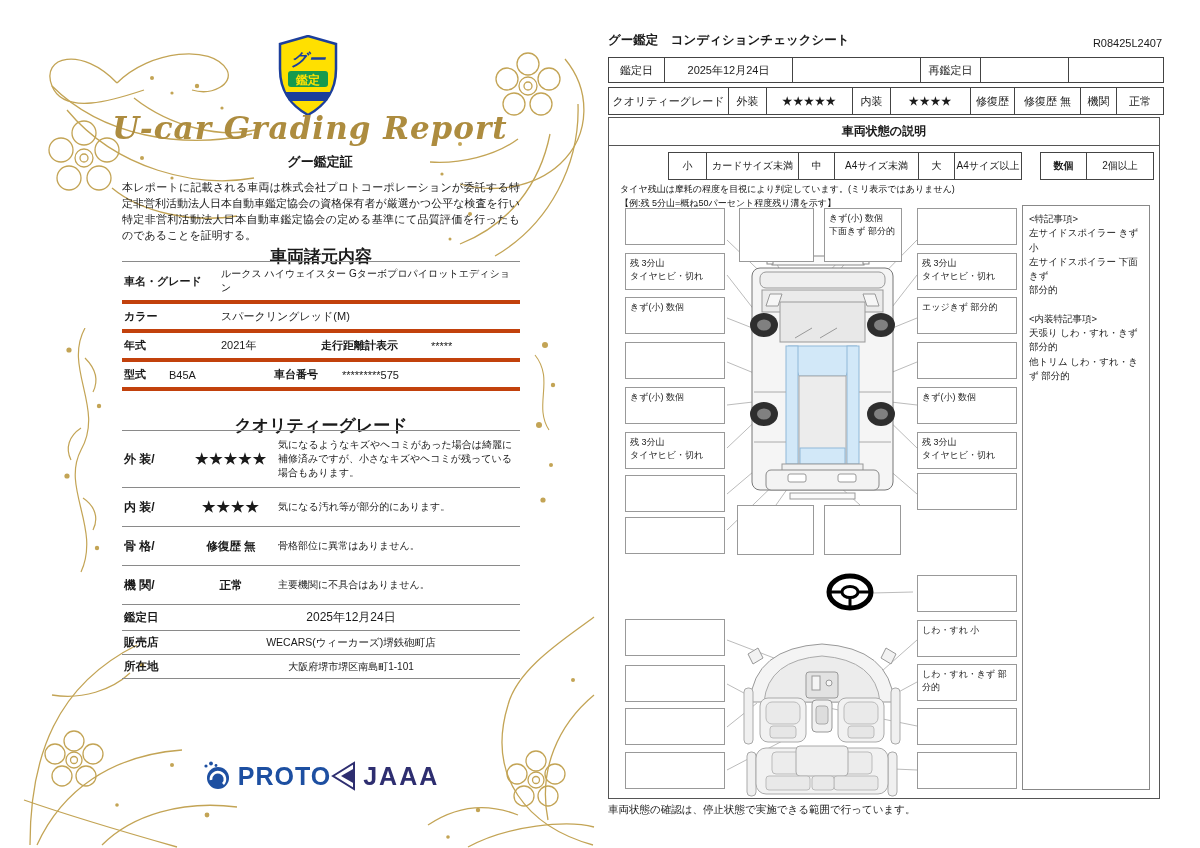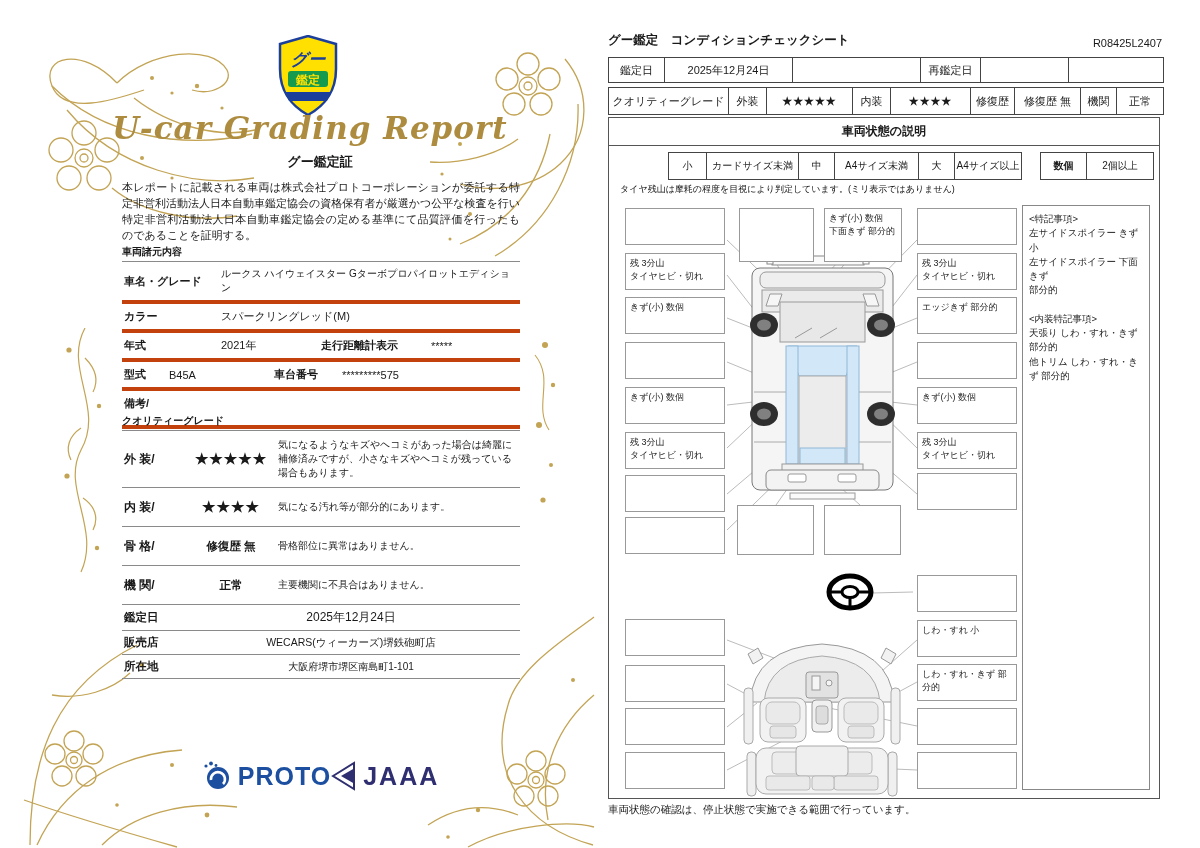--- a/index.html
+++ b/index.html
@@ -5,21 +5,21 @@
   html,body{margin:0;padding:0;background:#fff;}
   .canvas{position:relative;width:1200px;height:848px;background:#fff;overflow:hidden;
           font-family:"Liberation Sans",sans-serif;color:#1a1a1a;}
   .abs{position:absolute;}
   
   .lp-title{left:100px;top:110px;width:420px;text-align:center;
             font-family:"DejaVu Serif",serif;font-style:italic;font-weight:bold;
             font-size:31px;color:#ad8c3f;letter-spacing:1px;}
   .lp-subtitle{left:120px;top:153px;width:400px;text-align:center;font-weight:bold;font-size:13px;}
   .lp-intro{left:122px;top:180px;width:398px;font-size:11px;line-height:1.45;text-align:justify;}
-  .sec-head{font-weight:bold;font-size:10px;}
+  .sec-head{text-align:center;font-weight:bold;font-size:17px;}
   .spec{left:122px;top:261px;width:398px;border-top:1px solid #8a8a8a;}
   .spec-row{display:flex;align-items:center;border-bottom:4px solid #c2410c;padding:5px 2px;font-size:11px;}
   .spec-row .lbl{font-weight:600;}
   .q-table{left:122px;top:430px;width:398px;border-top:1px solid #8a8a8a;}
   .q-row{display:flex;align-items:center;border-bottom:1px solid #8a8a8a;padding:7px 2px;min-height:24px;}
   .q-lbl{width:60px;font-weight:bold;font-size:12px;flex:none;}
   .q-val{width:94px;flex:none;text-align:center;font-weight:bold;}
   .q-row:nth-child(1) .q-val,.q-row:nth-child(2) .q-val{font-size:15px;letter-spacing:1px;}
   .q-row:nth-child(3) .q-val,.q-row:nth-child(4) .q-val{font-size:11.5px;}
   .q-desc{flex:1;font-size:10px;line-height:1.4;}
@@ -206,23 +206,20 @@
         <span style="width:100px;flex:none;">2021年</span>
         <span class="lbl" style="width:110px;flex:none;">走行距離計表示</span>
         <span style="flex:1;">*****</span>
       </div>
       <div class="spec-row">
         <span class="lbl" style="width:45px;flex:none;">型式</span>
         <span style="width:105px;flex:none;">B45A</span>
         <span class="lbl" style="width:68px;flex:none;">車台番号</span>
         <span style="flex:1;">*********575</span>
       </div>
-      <div class="spec-row" style="min-height:24px;align-items:flex-start;">
-        <span class="lbl">備考/</span>
-      </div>
     </div>
 
     <div class="abs sec-head" style="left:122px;top:414px;width:398px;">クオリティーグレード</div>
 
     <div class="abs q-table">
       <div class="q-row">
         <span class="q-lbl">外 装/</span>
         <span class="q-val">★★★★★</span>
         <span class="q-desc">気になるようなキズやヘコミがあった場合は綺麗に補修済みですが、小さなキズやヘコミが残っている場合もあります。</span>
       </div>
@@ -315,20 +312,21 @@
       <div class="cell" style="width:36px;">大</div>
       <div class="cell" style="flex:1;">A4サイズ以上</div>
     </div>
     <div class="abs tbl legend" style="left:1040px;top:152px;width:112px;height:26px;">
       <div class="cell" style="width:46px;font-weight:bold;">数個</div>
       <div class="cell" style="flex:1;">2個以上</div>
     </div>
 
     <div class="abs tire-note">
       <div>タイヤ残山は摩耗の程度を目視により判定しています。(ミリ表示ではありません)</div>
+      <div>【例:残 5分山=概ね50パーセント程度残り溝を示す】</div>
     </div>
 
     <svg class="abs" style="left:608px;top:205px;" width="554" height="595" viewBox="608 205 554 595">
       <g stroke="#b3b3b3" stroke-width="0.9">
         <line x1="727" y1="240" x2="798" y2="308"></line>
           <line x1="727" y1="275" x2="762" y2="320"></line>
         <line x1="727" y1="318" x2="788" y2="342"></line>
           <line x1="727" y1="362" x2="766" y2="378"></line>
         <line x1="727" y1="405" x2="788" y2="398"></line>
           <line x1="727" y1="448" x2="765" y2="412"></line>

